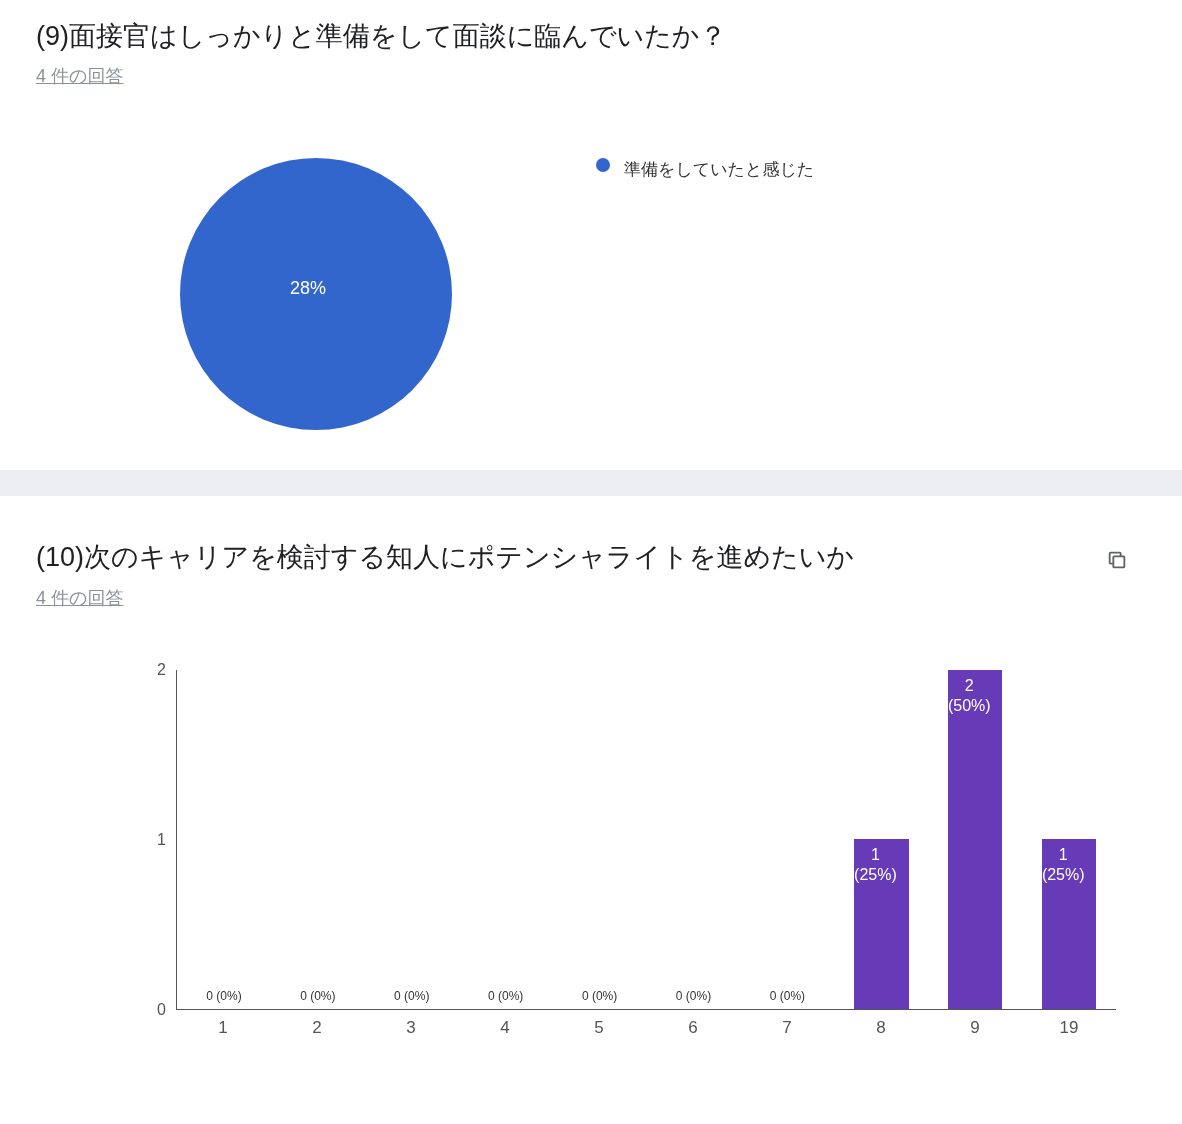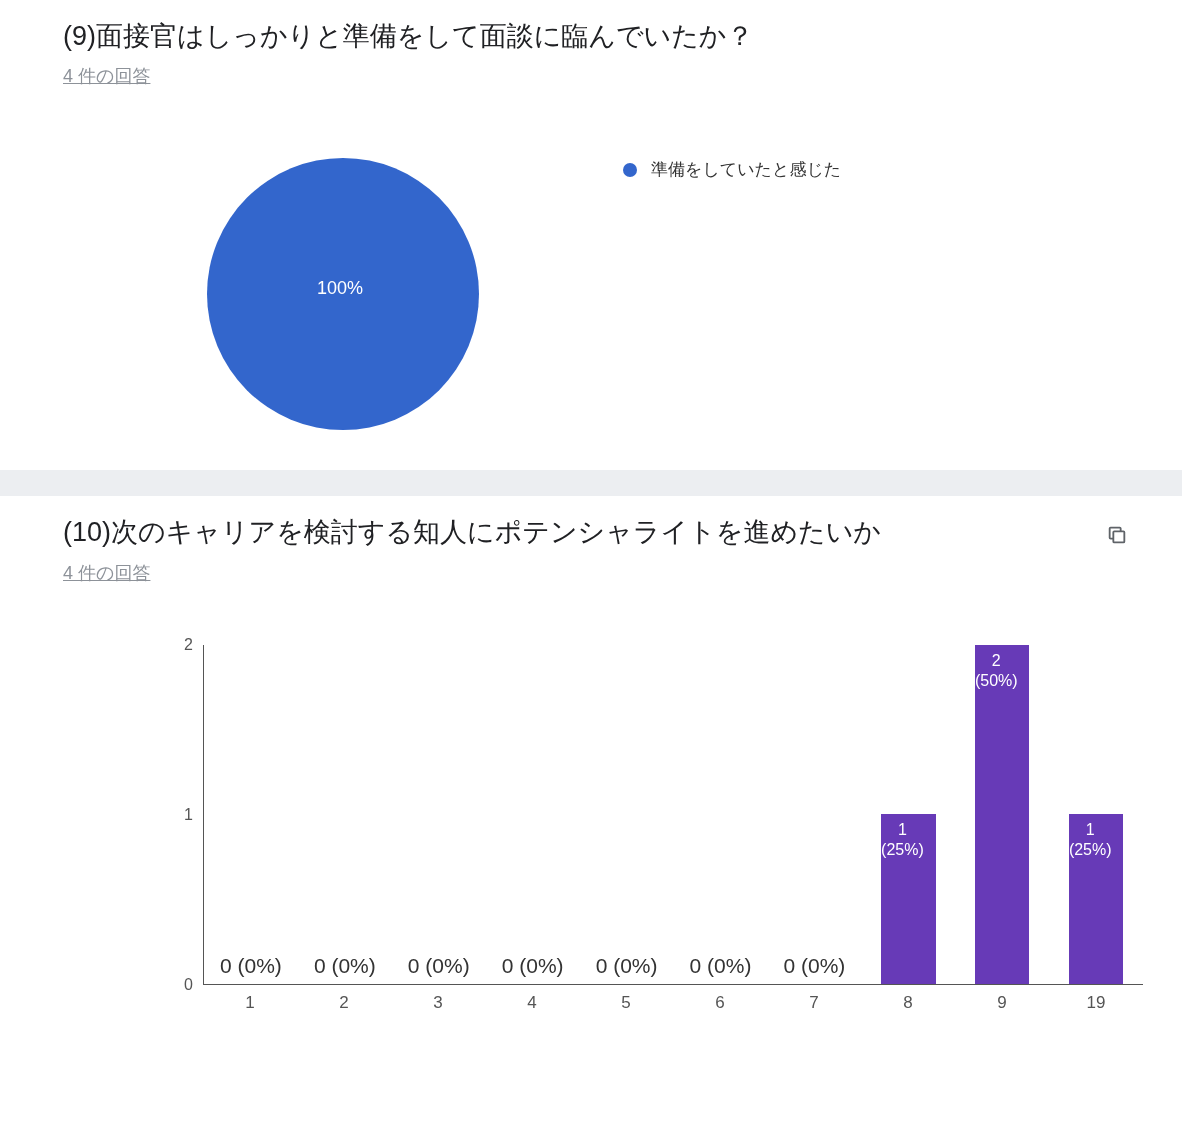--- a/index.html
+++ b/index.html
@@ -7,82 +7,82 @@
     --sub:#8d9299;
     --blue:#3366cc;
     --red:#dc3912;
     --orange:#ff9900;
     --purple:#673ab7;
     --axis:#555;
     --gap:#eceef1;
   }
   html,body{margin:0;padding:0;background:#fff;font-family:Arial,"Helvetica Neue",Helvetica,sans-serif;color:var(--text);}
   .page{width:1182px;}
-  .section{padding:18px 46px 40px 63px;background:#fff;}
+  .section{padding:18px 46px 40px 36px;background:#fff;}
   .divider{height:26px;background:var(--gap);}
   .q-header{display:flex;align-items:flex-start;justify-content:space-between;}
   .q-title{font-size:27px;font-weight:500;line-height:1.35;margin:0;}
   .q-sub{color:var(--sub);font-size:18px;margin-top:10px;text-decoration:underline;}
   .copy-btn{width:38px;height:38px;display:flex;align-items:center;justify-content:center;border:none;background:transparent;color:#5f6368;cursor:pointer;border-radius:50%;margin-top:2px;}
   .copy-btn svg{width:22px;height:22px;}
 
   
   .pie-area{display:flex;align-items:flex-start;margin-top:70px;}
   .pie-wrap{width:560px;display:flex;justify-content:center;}
   .pie{width:272px;height:272px;border-radius:50%;background:var(--blue);display:flex;align-items:center;justify-content:center;position:relative;}
   .pie-label{position:absolute;color:#fff;font-size:18px;left:110px;top:120px;}
   .legend{font-size:17px;color:#333;}
-  .legend-row{display:flex;align-items:center;margin-bottom:8px;}
+  .legend-row{display:flex;align-items:flex-start;margin-bottom:8px;}
   .legend-dot{width:14px;height:14px;border-radius:50%;margin-right:14px;flex:0 0 auto;}
 
   
   .bar-chart{margin-top:60px;margin-left:100px;width:980px;}
   .chart-body{display:flex;align-items:stretch;height:340px;}
   .y-axis{width:40px;position:relative;}
   .y-tick{position:absolute;right:10px;font-size:16px;color:#555;transform:translateY(50%);}
   .plot{flex:1;position:relative;border-left:1px solid var(--axis);border-bottom:1px solid var(--axis);display:flex;align-items:flex-end;}
   .col{flex:1;display:flex;flex-direction:column;align-items:center;justify-content:flex-end;position:relative;height:100%;}
   .bar{width:58%;background:var(--purple);}
   .bar-label{position:absolute;bottom:100%;text-align:center;font-size:16px;color:#333;line-height:1.25;white-space:nowrap;}
   .bar-label.inside{bottom:auto;top:6px;color:#fff;}
-  .zero-label{font-size:21px;color:#333;margin-bottom:6px;}
+  .zero-label{font-size:12px;color:#333;margin-bottom:6px;}
   .x-axis{display:flex;margin-left:40px;}
   .x-tick{flex:1;text-align:center;font-size:17px;color:#555;padding-top:8px;}
 </style>
 </head>
 <body>
 
 <div class="page">
 
   <div class="section">
     <div class="q-header">
       <div>
         <h2 class="q-title">(9)面接官はしっかりと準備をして面談に臨んでいたか？</h2>
         <div class="q-sub">4 件の回答</div>
       </div>
     </div>
 
     <div class="pie-area">
       <div class="pie-wrap">
         <div class="pie">
-          <div class="pie-label">100%</div>
+          <div class="pie-label">28%</div>
         </div>
       </div>
       <div class="legend">
         <div class="legend-row">
           <span class="legend-dot" style="background:#3366cc"></span>
           <span>準備をしていたと感じた</span>
         </div>
       </div>
     </div>
   </div>
 
   <div class="divider"></div>
 
-  <div class="section" style="padding-bottom:10px;">
+  <div class="section" style="padding-bottom:10px;margin-top:25px;">
     <div class="q-header">
       <div>
         <h2 class="q-title">(10)次のキャリアを検討する知人にポテンシャライトを進めたいか</h2>
         <div class="q-sub">4 件の回答</div>
       </div>
       <button class="copy-btn">
         <svg viewBox="0 0 24 24" fill="none" stroke="currentColor" stroke-width="2">
           <rect x="8" y="8" width="12" height="12" rx="1"></rect>
           <path d="M16 8 V5 a1 1 0 0 0-1-1 H5 a1 1 0 0 0-1 1 v10 a1 1 0 0 0 1 1 h3"></path>
         </svg>

